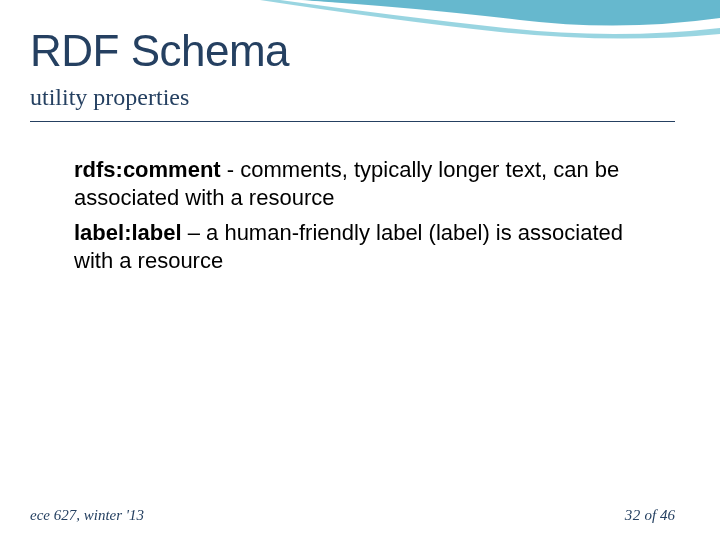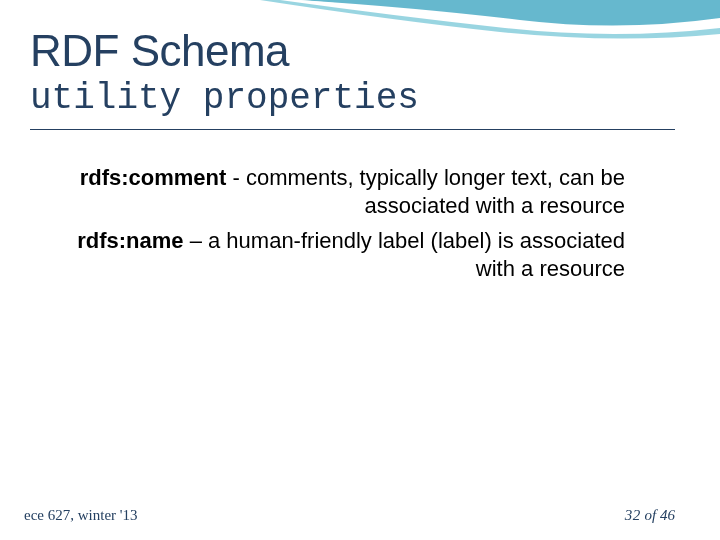--- a/index.html
+++ b/index.html
@@ -25,55 +25,55 @@
   }
   .title {
     font-size: 44px;
     font-weight: 400;
     color: #254061;
     line-height: 1.05;
     font-family: Verdana, Geneva, sans-serif;
     letter-spacing: -0.5px;
   }
   .subtitle {
-    font-size: 36px;
+    font-size: 24px;
     font-weight: 400;
     color: #254061;
-    margin-top: 4px;
-    font-family: Liberation Mono, monospace;
+    margin-top: 10px;
+    font-family: Liberation Serif, serif;
   }
   .divider {
     border: none;
     border-top: 1px solid #254061;
     margin-top: 10px;
     width: 100%;
   }
   .body-content {
     margin-top: 34px;
     padding-left: 44px;
     padding-right: 50px;
     font-size: 22px;
     color: #000000;
     line-height: 1.28;
     font-family: Verdana, Geneva, sans-serif;
   }
   .body-block {
     margin-bottom: 6px;
-    text-align: right;
   }
   .term {
     font-weight: bold;
   }
   .footer-left {
     position: absolute;
-    left: 24px;
+    left: 30px;
     bottom: 16px;
     font-size: 15px;
     color: #254061;
     font-family: Georgia, 'Times New Roman', serif;
+    font-style: italic;
   }
   .footer-right {
     position: absolute;
     right: 30px;
     bottom: 16px;
     font-size: 15px;
     color: #254061;
     font-family: Georgia, 'Times New Roman', serif;
     font-style: italic;
   }
@@ -94,21 +94,21 @@
 
   <h1 class="title">RDF Schema</h1>
   <div class="subtitle">utility properties</div>
   <hr class="divider">
 
   <div class="body-content">
     <div class="body-block">
       <span class="term">rdfs:comment</span><span> - comments, typically longer text, can be associated with a resource</span>
     </div>
     <div class="body-block">
-      <span class="term">rdfs:name</span><span> – a human-friendly label (label) is associated with a resource</span>
+      <span class="term">label:label</span><span> – a human-friendly label (label) is associated with a resource</span>
     </div>
   </div>
 
   <div class="footer-left">ece 627, winter '13</div>
   <div class="footer-right">
     <span class="cur">32</span><span>  of </span><span>46</span>
   </div>
 
 </div>
 

